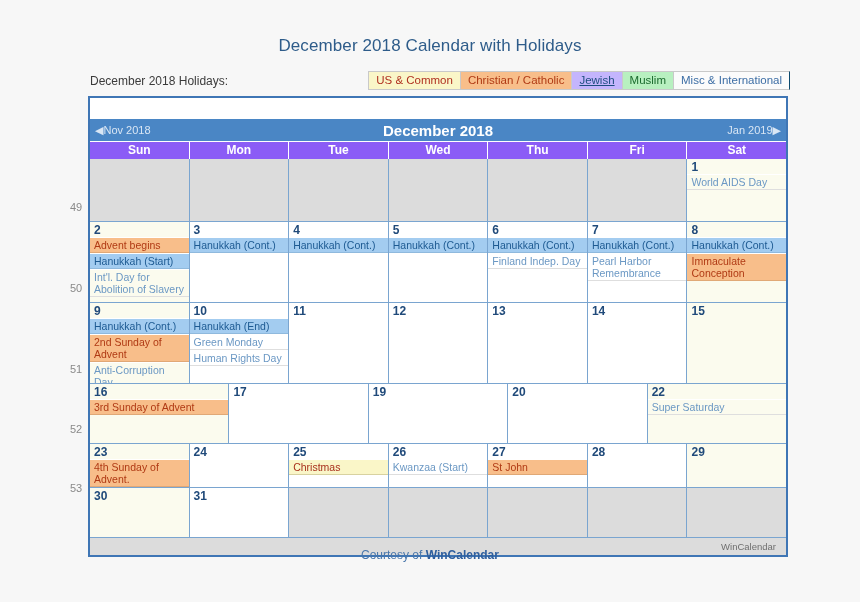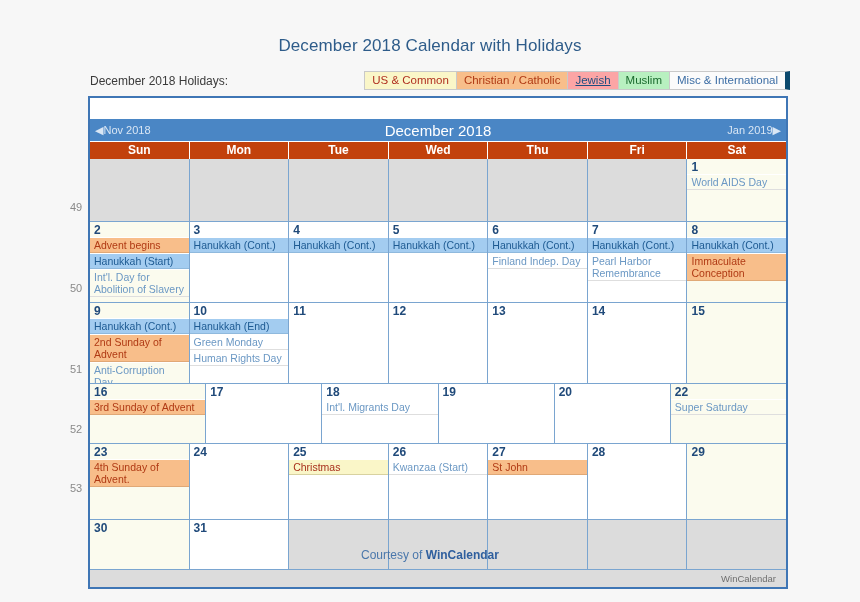--- a/index.html
+++ b/index.html
@@ -47,24 +47,24 @@
   .legend-chip {
     display: flex; align-items: center; justify-content: center;
     padding: 0 7px;
     font-size: 11.5px;
     border: 1px solid #c9c9c9;
     border-right: none;
     height: 19px;
     line-height: 17px;
     white-space: nowrap;
   }
-  .legend-chip:last-child { border-right: 5px solid #0c4a6e; }
+  .legend-chip:last-child { border-right: 1px solid #0c4a6e; }
   .chip-us       { background:#faf6c8; color:#b03020; }
   .chip-christ   { background:#f8be8a; color:#b03a14; }
-  .chip-jewish   { background:#fca5a5; color:#1d4e80;text-decoration:underline; }
+  .chip-jewish   { background:#c4b5fd; color:#1d4e80;text-decoration:underline; }
   .chip-muslim   { background:#b8f0c0; color:#1b6b2e; }
   .chip-misc     { background:#fbfbfb; color:#3d6ea5; }
 
   
   .cal-frame {
     position: absolute;
     left: 88px; top: 96px;
     width: 700px;
     border: 2px solid #3f76b5;
     background: #fff;
@@ -81,30 +81,30 @@
     font-size: 11px;
     color: #d9e6f4;
     white-space: nowrap;
     cursor: pointer;
   }
   .cal-bar .month-title {
     position: absolute;
     left: 0; right: 0;
     text-align: center;
     font-size: 15px;
-    font-weight: normal;
+    font-weight: bold;
     color: #ffffff;
     pointer-events: none;
   }
   .cal-bar .nav.right { margin-left: auto; }
 
   .dow-row {
     display: flex;
     height: 18px;
-    background: #c2410c;
+    background: #8b5cf6;
     border-top: 1px solid #ffffff;
   }
   .dow {
     flex: 1 1 0;
     text-align: center;
     font-size: 12px;
     font-weight: bold;
     color: #ffffff;
     line-height: 17px;
     border-right: 1px solid #ffffff;
@@ -326,41 +326,35 @@
             <div class="day-num">16</div>
             <div class="events">
               <div class="ev cat-christ">3rd Sunday of Advent</div>
             </div>
           </div>
           <div class="day-cell">
             <div class="day-num">17</div>
             <div class="events"></div>
           </div>
           <div class="day-cell">
-            <div class="day-num">18</div>
-            <div class="events">
-              <div class="ev cat-misc">Int'l. Migrants Day</div>
-            </div>
-          </div>
-          <div class="day-cell">
             <div class="day-num">19</div>
             <div class="events"></div>
           </div>
           <div class="day-cell">
             <div class="day-num">20</div>
             <div class="events"></div>
           </div>
           <div class="day-cell wk">
             <div class="day-num">22</div>
             <div class="events">
               <div class="ev cat-misc">Super Saturday</div>
             </div>
           </div>
         </div>
-        <div class="week-row" style="height: 76px;">
+        <div class="week-row" style="height: 44px;">
           <div class="day-cell wk">
             <div class="day-num">23</div>
             <div class="events">
               <div class="ev cat-christ">4th Sunday of Advent.</div>
             </div>
           </div>
           <div class="day-cell">
             <div class="day-num">24</div>
             <div class="events"></div>
           </div>

